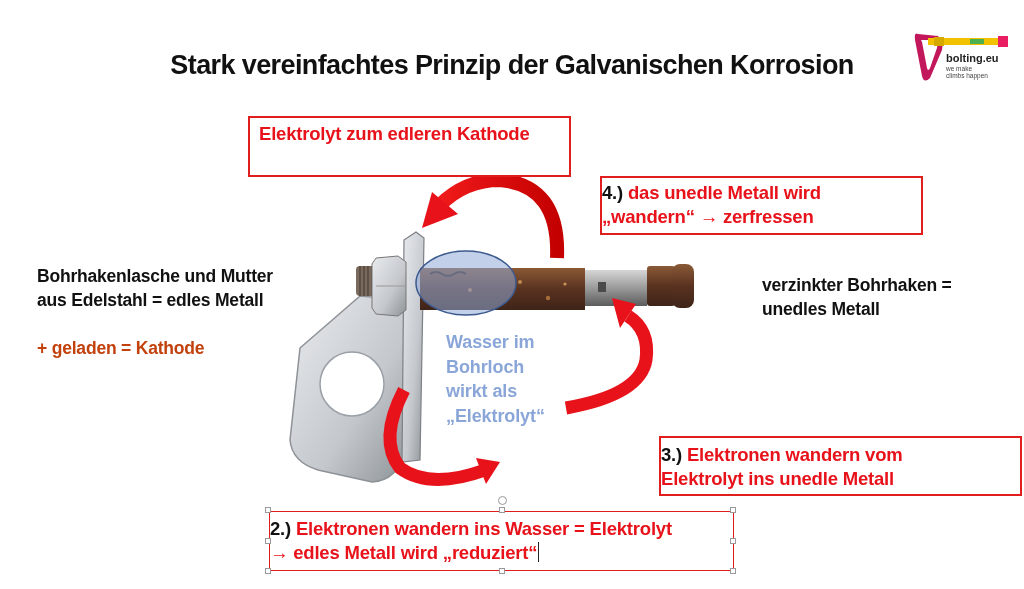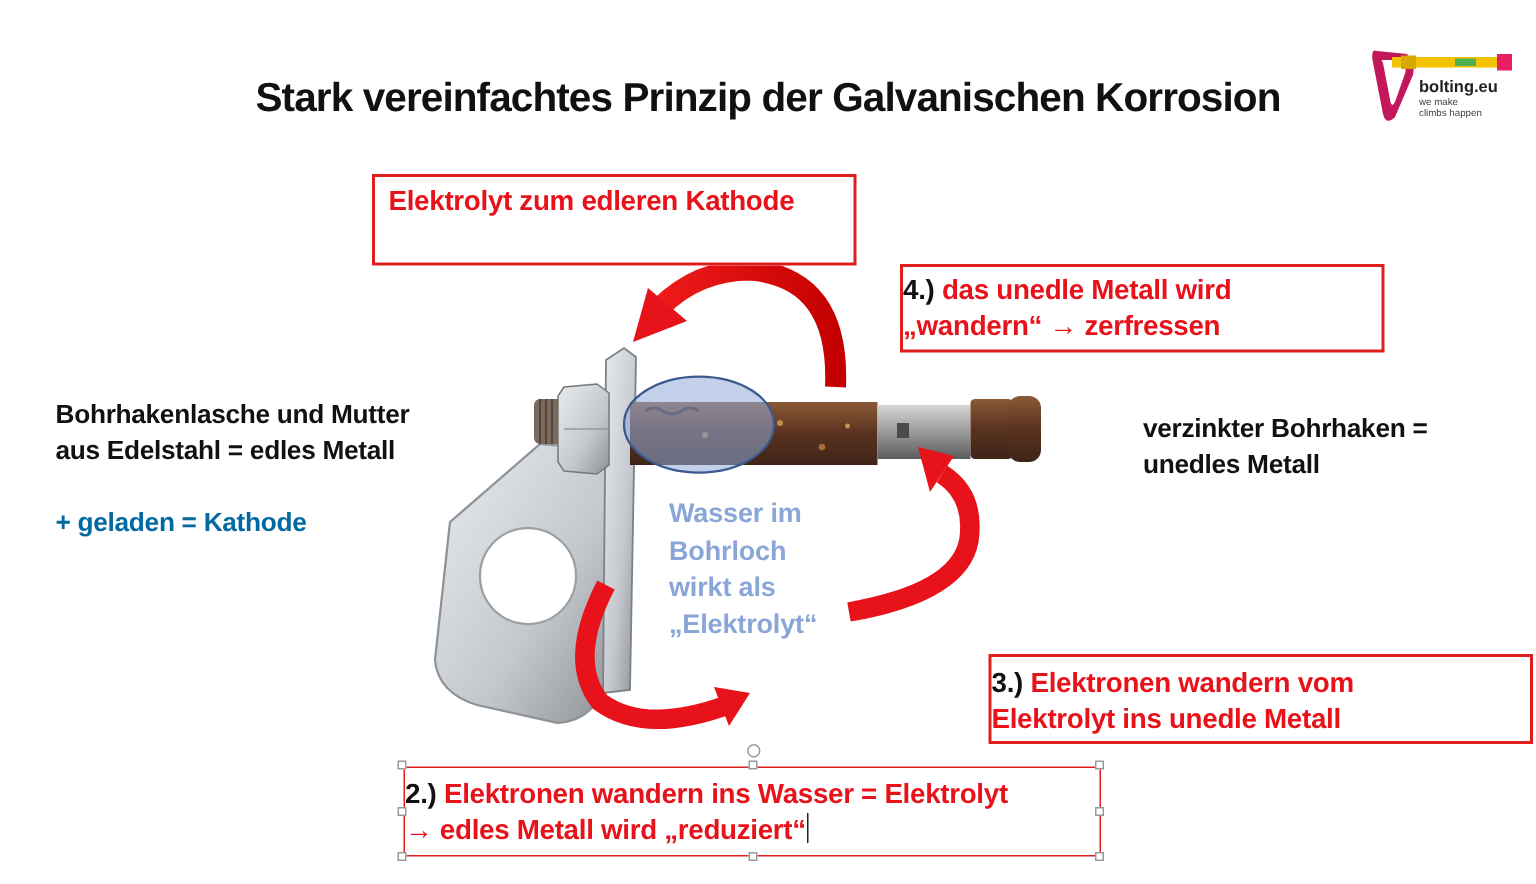--- a/index.html
+++ b/index.html
@@ -7,21 +7,21 @@
          font-family: "Liberation Sans", "DejaVu Sans", sans-serif; font-weight: bold; }
   .abs { position: absolute; }
   .title { left: 0; width: 1024px; top: 50px; text-align: center; font-size: 27px;
            color: #111; letter-spacing: -0.6px; font-weight: bold; }
   .box { position: absolute; border: 2px solid #e01e1e; background: #fff;
          font-size: 18.5px; line-height: 24px; color: #e8121b; box-sizing: border-box;
          letter-spacing: -0.2px; }
   .box .num { color: #111; }
   .box.center { text-align: left; }
   .sidetext { position: absolute; font-size: 17.5px; line-height: 24px; color: #111; letter-spacing: -0.2px; }
-  .red { color: #0369a1; }
+  .red { color: #c2410c; }
   .water { position: absolute; left: 446px; top: 330px; font-size: 18px; line-height: 24.5px;
            color: #8aa6d8; letter-spacing: -0.1px; }
   .logo { position: absolute; left: 912px; top: 28px; width: 100px; height: 60px; }
   .logo-text { position: absolute; left: 946px; top: 53px; font-size: 11px; color: #222; line-height: 11px; text-align: right; }
   .logo-sub { position: absolute; left: 946px; top: 65px; font-size: 6.5px; color: #444; line-height: 7px; font-weight: normal; }
   .handle { position: absolute; width: 4px; height: 4px; border: 1px solid #999; background: #fff; }
   .cursor { display: inline-block; width: 1px; height: 20px; background: #222; vertical-align: -3px; margin-left: 1px; }
   svg.scene { position: absolute; left: 0; top: 0; }
 </style>
 </head>

